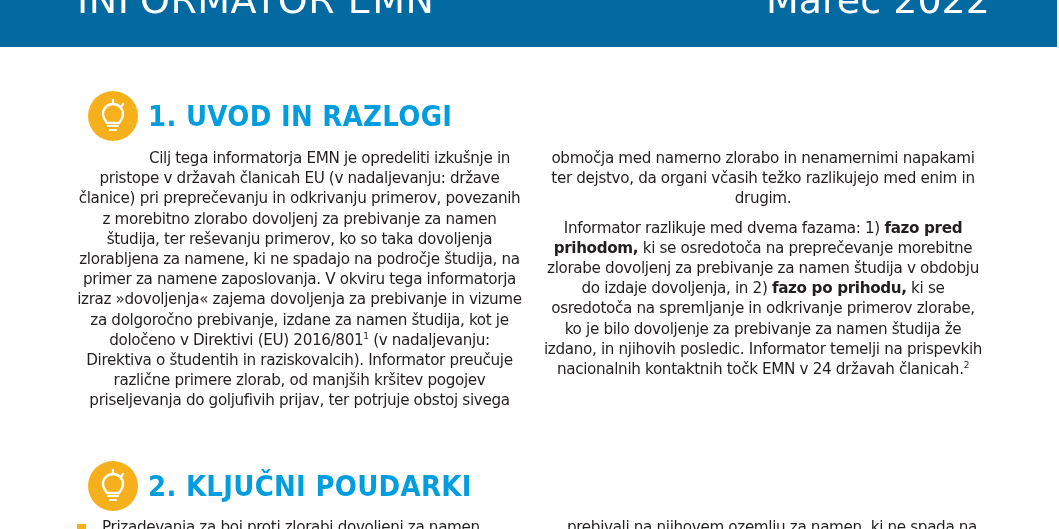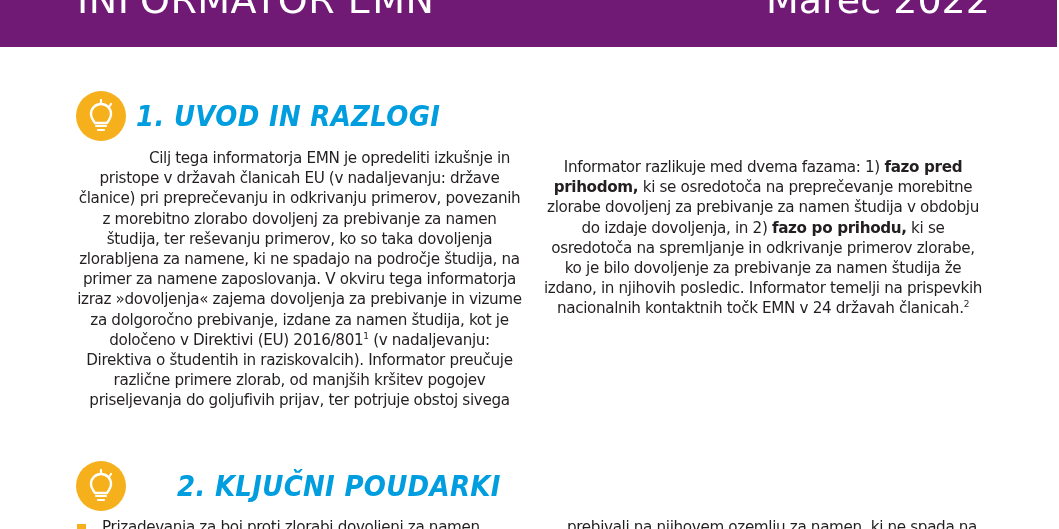--- a/index.html
+++ b/index.html
@@ -1,21 +1,21 @@
 <!DOCTYPE html>
 <html><head>
   <meta charset="utf-8">
   <style>
     html, body { margin:0; padding:0; background:#ffffff; }
     body { width:1059px; height:529px; overflow:hidden; position:relative;
            font-family:"Liberation Sans", sans-serif; color:#231f20; }
-    .header { position:absolute; left:0; top:0; width:1057px; height:47px; background:#701a75; overflow:hidden; }
+    .header { position:absolute; left:0; top:0; width:1057px; height:47px; background:#0369a1; overflow:hidden; }
     .header-title { position:absolute; left:77px; top:-22px; font-size:38px; color:#ffffff; letter-spacing:0.5px; font-family:"DejaVu Sans", sans-serif; white-space:nowrap; }
     .header-date { position:absolute; left:766px; top:-22px; font-size:38px; color:#ffffff; font-family:"DejaVu Sans", sans-serif; white-space:nowrap; }
-    .section-head { position:absolute; left:76px; display:flex; align-items:center;font-style:italic; }
+    .section-head { position:absolute; left:88px; display:flex; align-items:center; }
     .bulb { width:50px; height:50px; border-radius:50%; background:#f5b01c; display:flex; align-items:center; justify-content:center; }
     .section-title { margin-left:10px; font-size:28px; font-weight:bold; color:#009ddf; letter-spacing:0.3px; font-family:"DejaVu Sans", sans-serif; white-space:nowrap; transform:scaleX(0.93); transform-origin:left center; }
     .col { position:absolute; font-size:15.2px; line-height:20.2px; color:#231f20; font-family:"DejaVu Sans", sans-serif;text-align:center; }
     .col p { margin:0; }
     .col-left { left:77px; top:148px; width:445px; letter-spacing:-0.35px; }
     .col-right { left:543px; top:148px; width:440px; letter-spacing:-0.35px; }
     .indent { display:inline-block; width:60px; }
     .gap { height:9px; }
     sup { font-size:9px; vertical-align:super; line-height:0; }
     b { font-weight:bold; }
@@ -42,25 +42,26 @@
     </svg>
   </div>
   <div class="section-title">1. UVOD IN RAZLOGI</div>
 </div>
 
 <div class="col col-left">
   <p><span class="indent"></span><span>Cilj tega informatorja EMN je opredeliti izkušnje in pristope v državah članicah EU (v nadaljevanju: države članice) pri preprečevanju in odkrivanju primerov, povezanih z morebitno zlorabo dovoljenj za prebivanje za namen študija, ter reševanju primerov, ko so taka dovoljenja zlorabljena za namene, ki ne spadajo na področje študija, na primer za namene zaposlovanja. V okviru tega informatorja izraz »dovoljenja« zajema dovoljenja za prebivanje in vizume za dolgoročno prebivanje, izdane za namen študija, kot je določeno v Direktivi (EU) 2016/801</span><sup>1</sup><span> (v nadaljevanju: Direktiva o študentih in raziskovalcih). Informator preučuje različne primere zlorab, od manjših kršitev pogojev priseljevanja do goljufivih prijav, ter potrjuje obstoj sivega</span></p>
 </div>
 
 <div class="col col-right">
+  <p>območja med namerno zlorabo in nenamernimi napakami ter dejstvo, da organi včasih težko razlikujejo med enim in drugim.</p>
   <div class="gap"></div>
   <p><span>Informator razlikuje med dvema fazama: 1) </span><b>fazo pred prihodom,</b><span> ki se osredotoča na preprečevanje morebitne zlorabe dovoljenj za prebivanje za namen študija v obdobju do izdaje dovoljenja, in 2) </span><b>fazo po prihodu,</b><span> ki se osredotoča na spremljanje in odkrivanje primerov zlorabe, ko je bilo dovoljenje za prebivanje za namen študija že izdano, in njihovih posledic. Informator temelji na prispevkih nacionalnih kontaktnih točk EMN v 24 državah članicah.</span><sup>2</sup></p>
 </div>
 
-<div class="section-head" style="top:461px;gap:41px;">
+<div class="section-head" style="top:461px;">
   <div class="bulb">
     <svg width="30" height="34" viewBox="0 0 30 34">
       <line x1="15" y1="1" x2="15" y2="5" stroke="#fff" stroke-width="2.2" stroke-linecap="round"></line>
       <line x1="25" y1="5" x2="23" y2="8" stroke="#fff" stroke-width="2.2" stroke-linecap="round"></line>
       <path d="M9 24 C6 20 5 17 5 15 A10 10 0 0 1 25 15 C25 17 24 20 21 24 Z" fill="none" stroke="#fff" stroke-width="2.4" stroke-linejoin="round"></path>
       <line x1="10" y1="27" x2="20" y2="27" stroke="#fff" stroke-width="2.2" stroke-linecap="round"></line>
       <line x1="12" y1="31" x2="18" y2="31" stroke="#fff" stroke-width="2.2" stroke-linecap="round"></line>
     </svg>
   </div>
   <div class="section-title">2. KLJUČNI POUDARKI</div>

